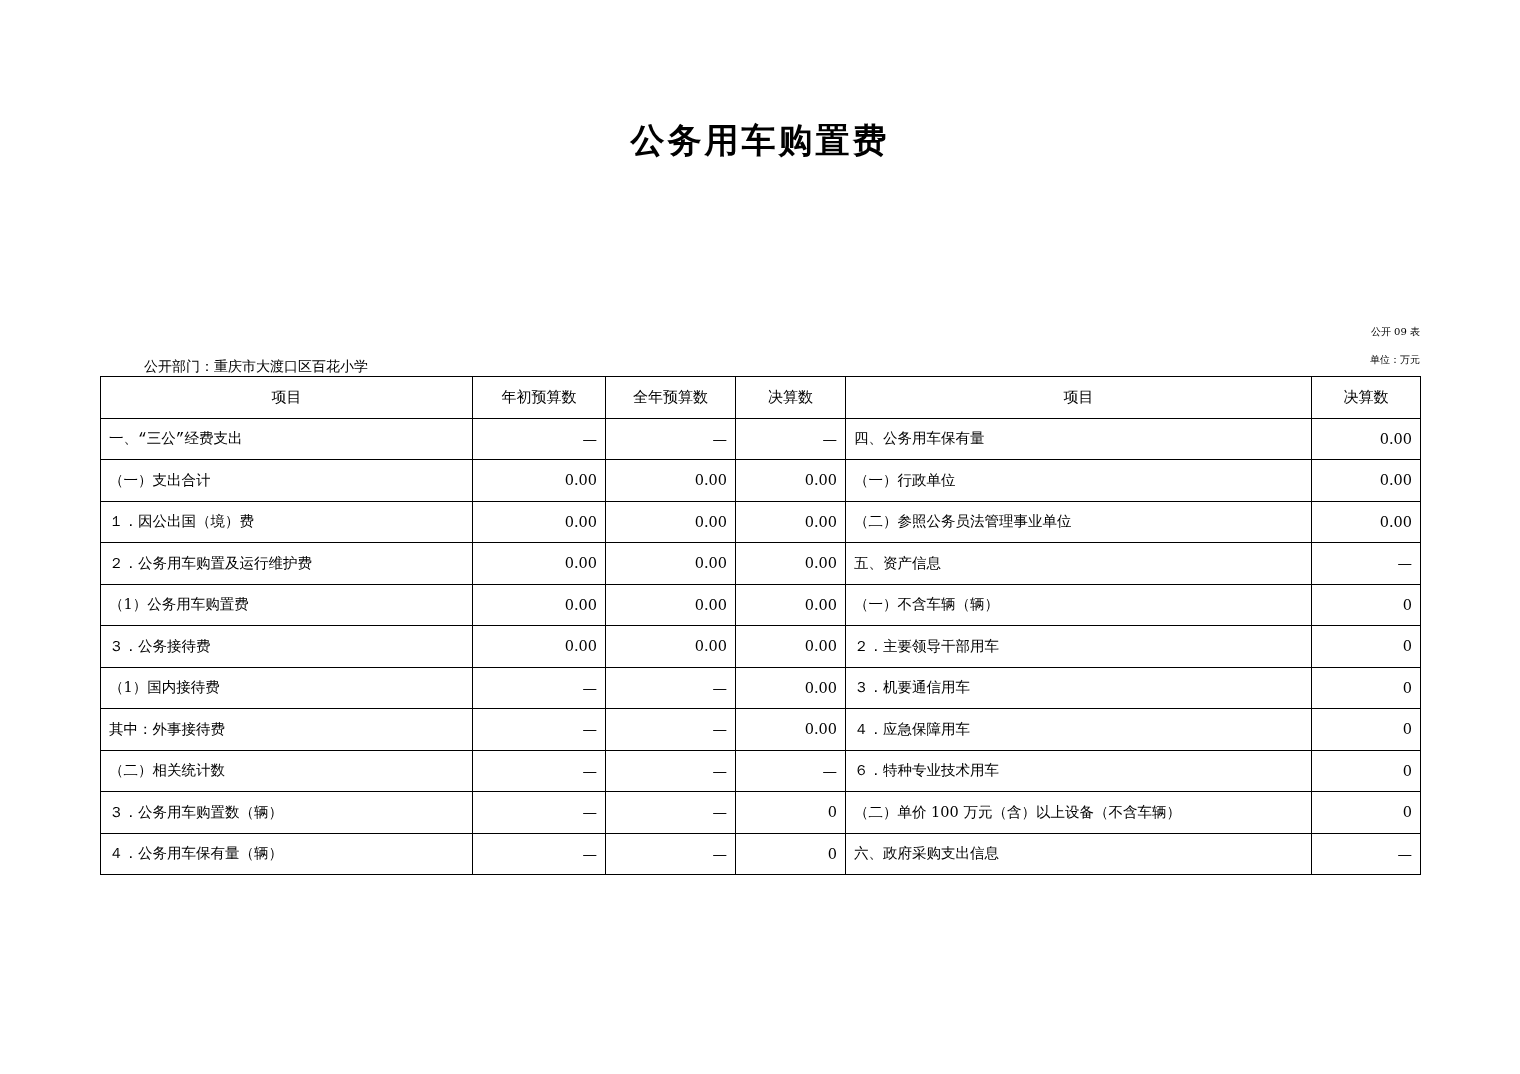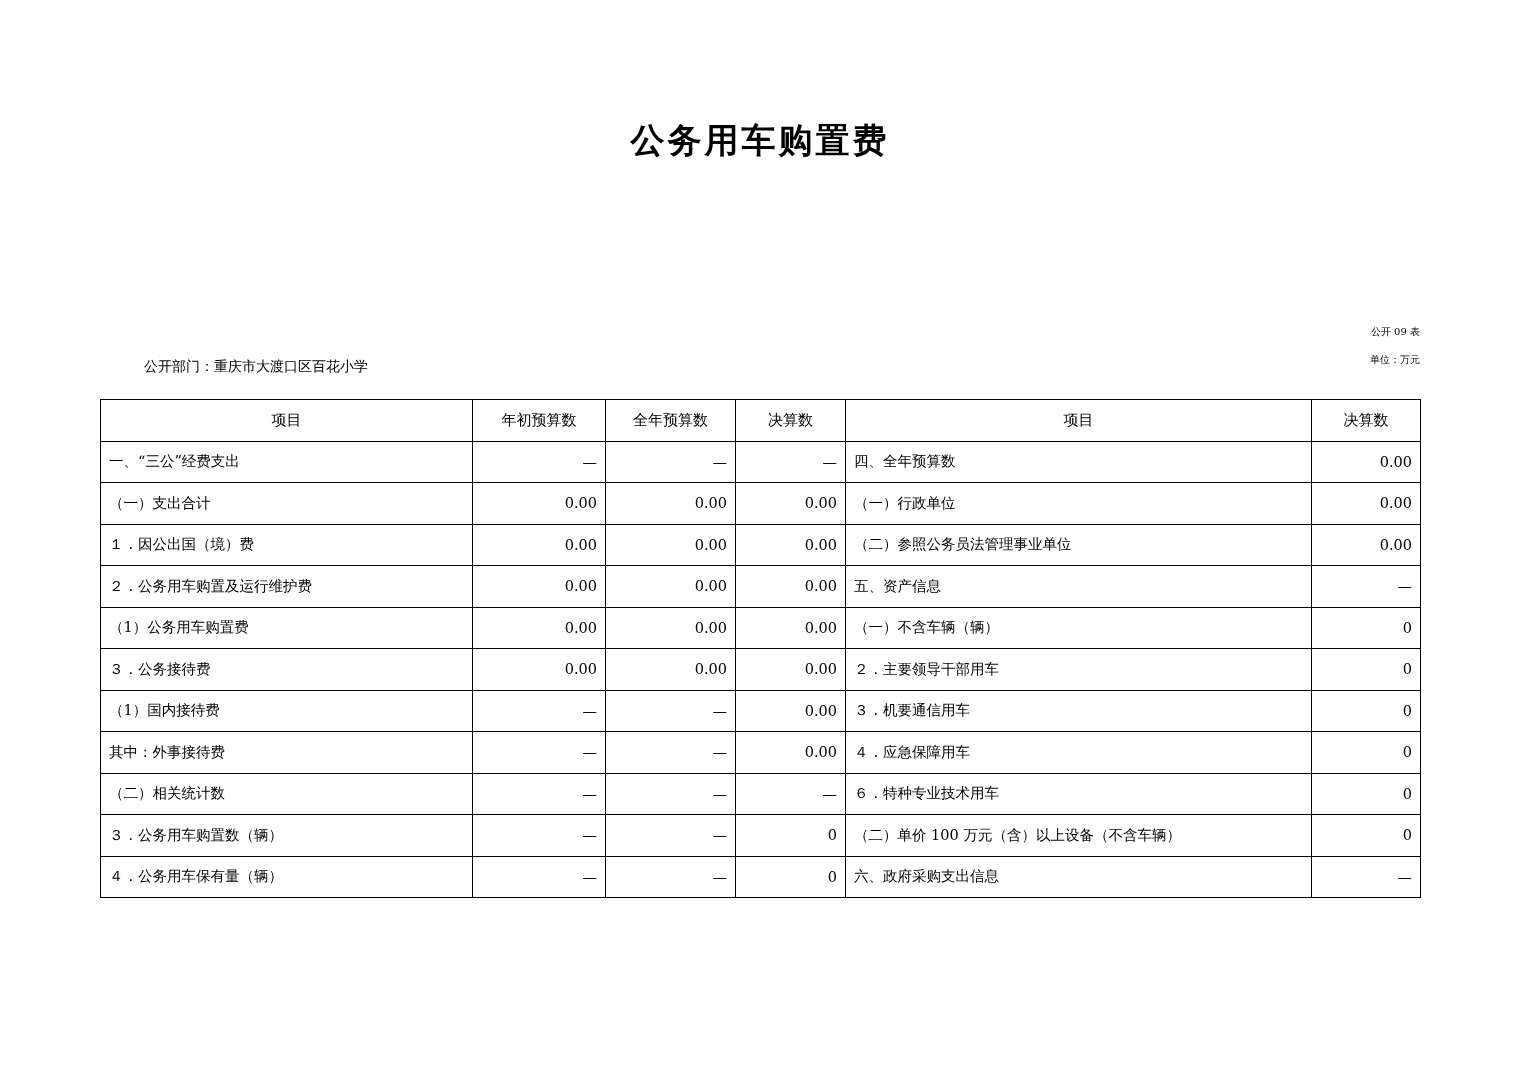--- a/index.html
+++ b/index.html
@@ -40,21 +40,21 @@
   .meta-left {
     position: absolute;
     left: 144px;
     top: 232px;
     font-size: 14px;
     margin-top: 8px;
   }
   table.main {
     position: absolute;
     left: 100px;
-    top: 281px;
+    top: 258px;
     width: 1320px;
     border-collapse: collapse;
     table-layout: fixed;
     font-size: 14.5px;
   }
   table.main td, table.main th {
     border: 1px solid #000000;
     height: 41.5px;
     padding: 0 8px;
     box-sizing: border-box;
@@ -64,20 +64,21 @@
   .hdr {
     text-align: center;
     font-size: 15px;
   }
   .num {
     text-align: right;
     padding-right: 14px;
   }
   .bold {
     font-weight: bold;
+    font-family: Liberation Mono, monospace;
   }
   .lbl {
     text-align: left;
     white-space: nowrap;
   }
   
   col.c1 { width: 372px; }
   col.c2 { width: 133px; }
   col.c3 { width: 130px; }
   col.c4 { width: 110px; }
@@ -116,21 +117,21 @@
         <th class="hdr">项目</th>
         <th class="hdr">决算数</th>
       </tr>
     </thead>
     <tbody id="tbody">
         <tr>
           <td class="lbl bold">一、“三公”经费支出</td>
           <td class="num">—</td>
           <td class="num">—</td>
           <td class="num">—</td>
-          <td class="lbl bold">四、全年预算数</td>
+          <td class="lbl bold">四、公务用车保有量</td>
           <td class="num">0.00</td>
         </tr>
         <tr>
           <td class="lbl">（一）支出合计</td>
           <td class="num">0.00</td>
           <td class="num">0.00</td>
           <td class="num">0.00</td>
           <td class="lbl">（一）行政单位</td>
           <td class="num">0.00</td>
         </tr>

